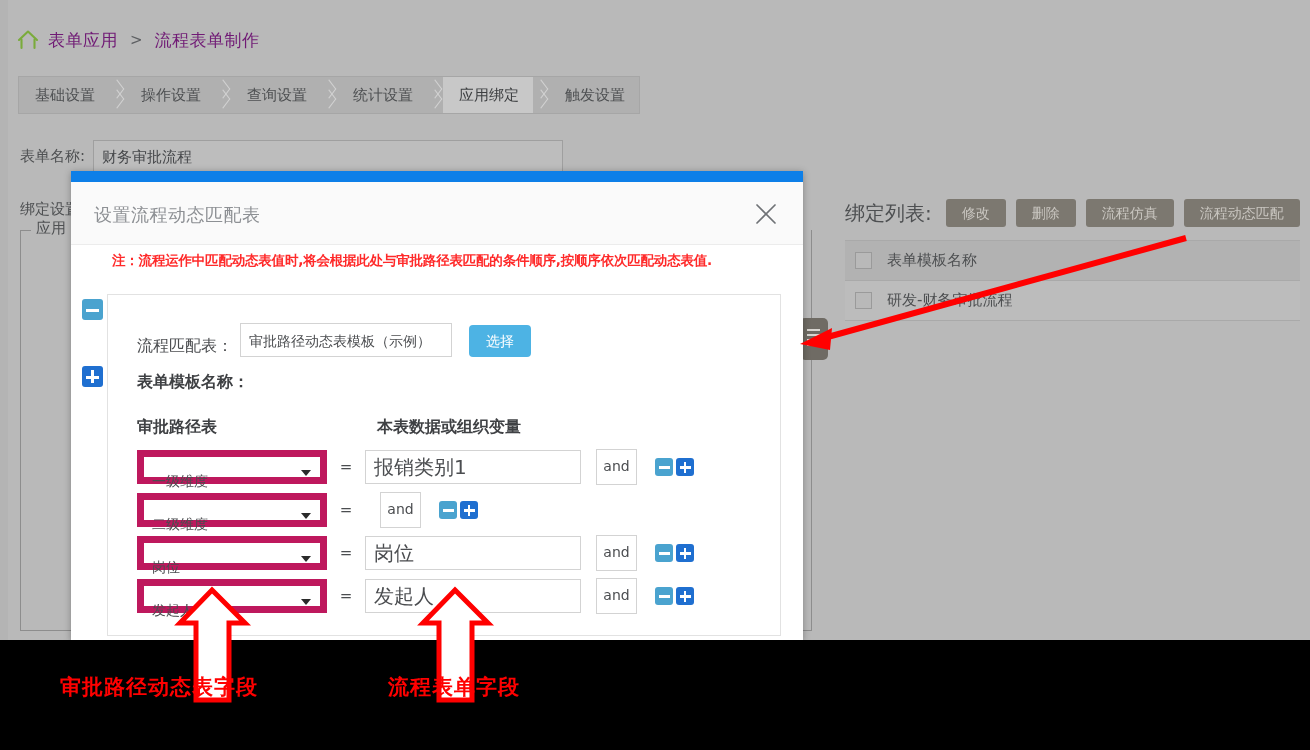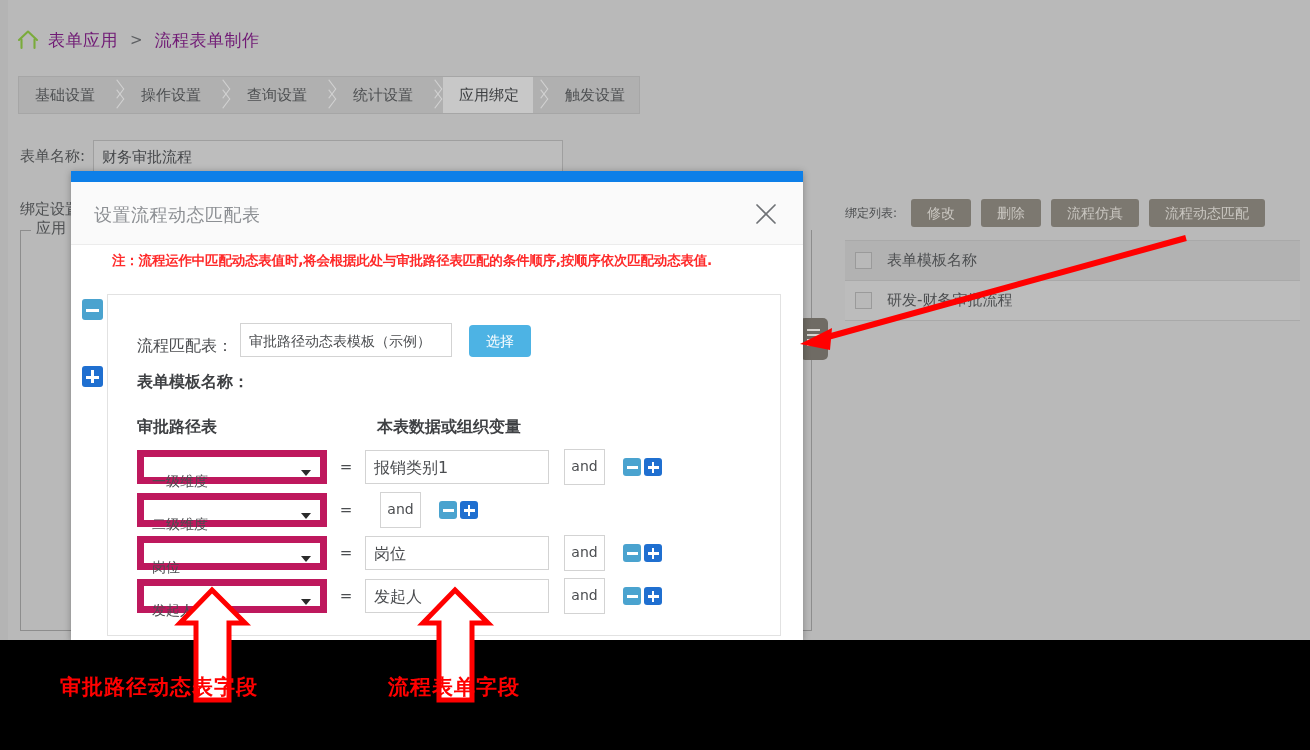--- a/index.html
+++ b/index.html
@@ -44,21 +44,21 @@
   .fieldset .legend{position:absolute;left:10px;top:-11px;background:#b9b9b9;padding:0 5px;font-size:15px;color:#4e5052;}
   .fieldset .cap-left{position:absolute;left:0;top:0;width:10px;height:1px;background:#8d8d8d;}
 
   
   .side-handle{position:absolute;left:800px;top:318px;width:28px;height:42px;background:#6f6b64;border-radius:5px;z-index:12;}
   .side-handle i{position:absolute;left:7px;top:11px;width:13px;height:2px;background:#d8d5d0;box-shadow:0 5px 0 #d8d5d0,0 10px 0 #d8d5d0,0 15px 0 #d8d5d0;}
 
   
   .right-wrap{position:absolute;left:845px;top:196px;width:455px;}
   .rl-head{display:flex;align-items:center;gap:10px;height:34px;}
-  .rl-title{font-size:12px;color:#4e5052;white-space:nowrap;margin-right:4px;}
+  .rl-title{font-size:20px;color:#4e5052;white-space:nowrap;margin-right:4px;}
   .rl-btn{background:#7c7870;color:#c9c6c0;font-size:14px;border:none;border-radius:3px;
           padding:7px 16px;white-space:nowrap;line-height:1;}
   .rl-table{margin-top:10px;width:455px;border-top:1px solid #a9a9a9;}
   .rl-row{display:flex;align-items:center;height:39px;padding-left:10px;border-bottom:1px solid #a9a9a9;}
   .rl-row.head{background:#b2b2b2;}
   .rl-row.body{background:#bcbcbc;}
   .cbx{width:15px;height:15px;border:1px solid #9a9a9a;background:#b9b9b9;margin-right:15px;flex:0 0 auto;}
   .rl-cell{font-size:15px;color:#4d4f51;white-space:nowrap;}
 
   
@@ -95,21 +95,21 @@
   .ch.a{left:0;}
   .ch.b{left:240px;}
 
   .cond-list{position:absolute;left:29px;top:155px;}
   .cond{display:flex;align-items:center;height:34px;margin-bottom:9px;}
   .sel{width:190px;height:34px;border:7px solid #be185d;background:#fff;position:relative;
        font-size:14px;color:#4b4d50;padding:8px 8px;line-height:33px;box-sizing:border-box;white-space:nowrap;}
   .sel .caret{position:absolute;right:9px;top:13px;width:0;height:0;border-left:5px solid transparent;
               border-right:5px solid transparent;border-top:6px solid #2b2b2b;}
   .eq{width:38px;text-align:center;font-size:15px;color:#4b4d50;}
-  .txt{width:184px;height:34px;border:1px solid #d3d3d3;background:#fff;font-size:16px;color:#4b4d50;
+  .txt{width:216px;height:34px;border:1px solid #d3d3d3;background:#fff;font-size:20px;color:#4b4d50;
        padding:0 8px;line-height:33px;box-sizing:border-box;white-space:nowrap;}
   .andbox{width:39px;height:34px;margin-left:15px;border:1px solid #d3d3d3;background:#fff;
           font-size:14px;color:#4b4d50;text-align:center;line-height:33px;}
   .rowbtns{margin-left:18px;display:flex;gap:3px;}
   .sq{width:18px;height:18px;border-radius:3px;position:relative;display:block;}
   .sq.minus{background:#4aa3cf;}
   .sq.plus{background:#1f6fd0;}
   .sq:before{content:"";position:absolute;left:3.5px;top:8px;width:11px;height:2.5px;background:#fff;}
   .sq.plus:after{content:"";position:absolute;left:7.7px;top:3.5px;width:2.5px;height:11px;background:#fff;}
 

